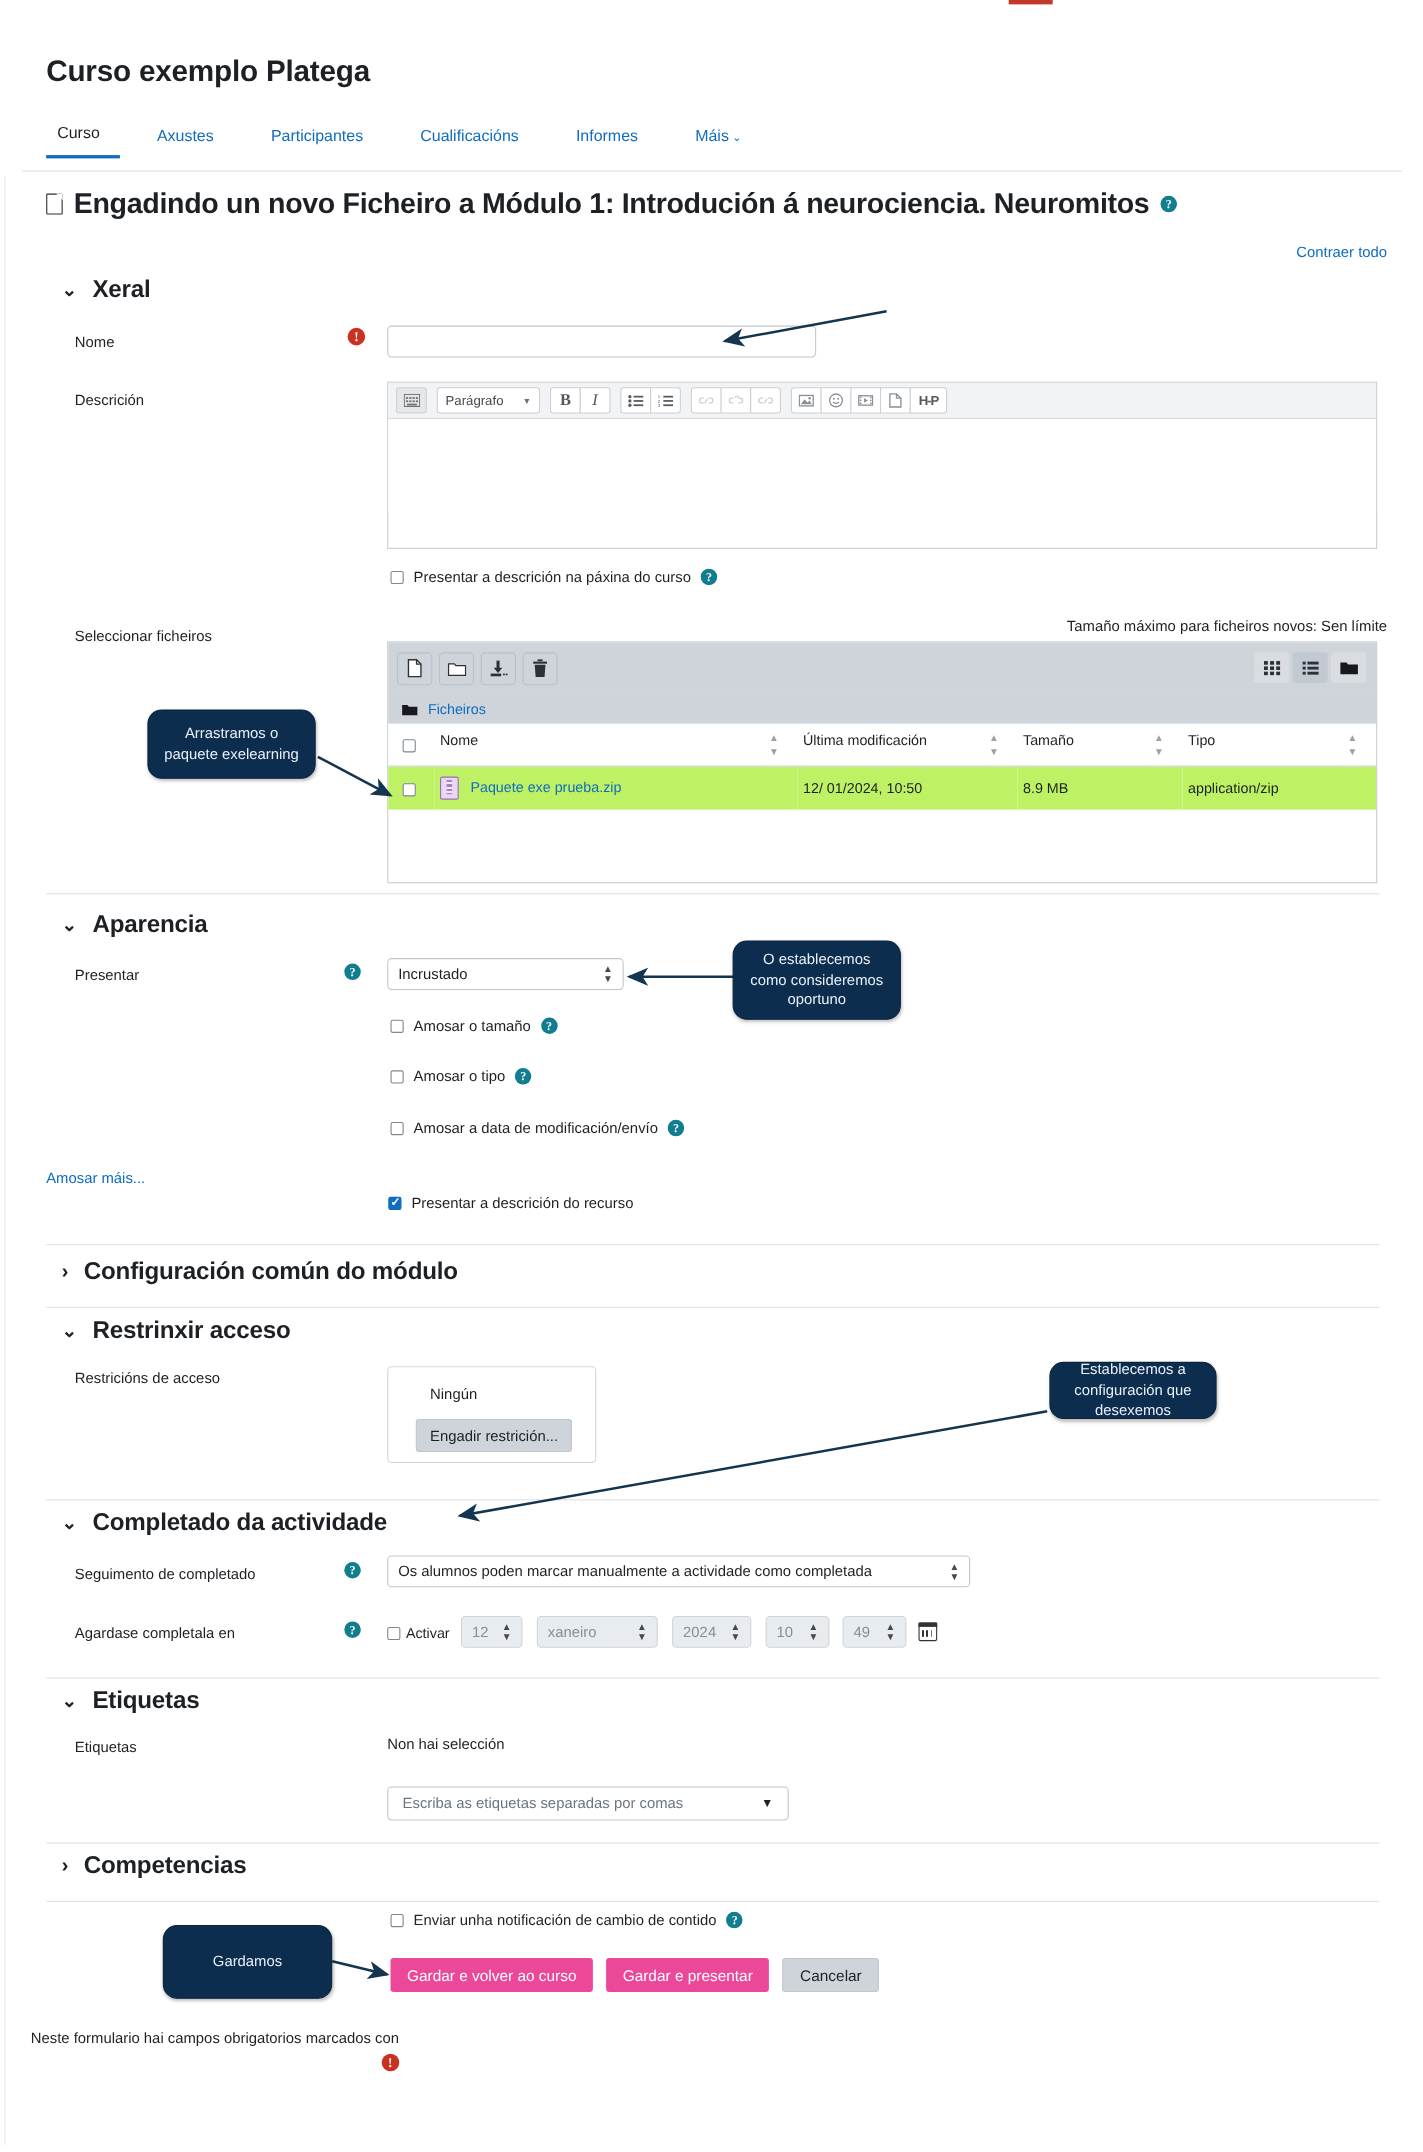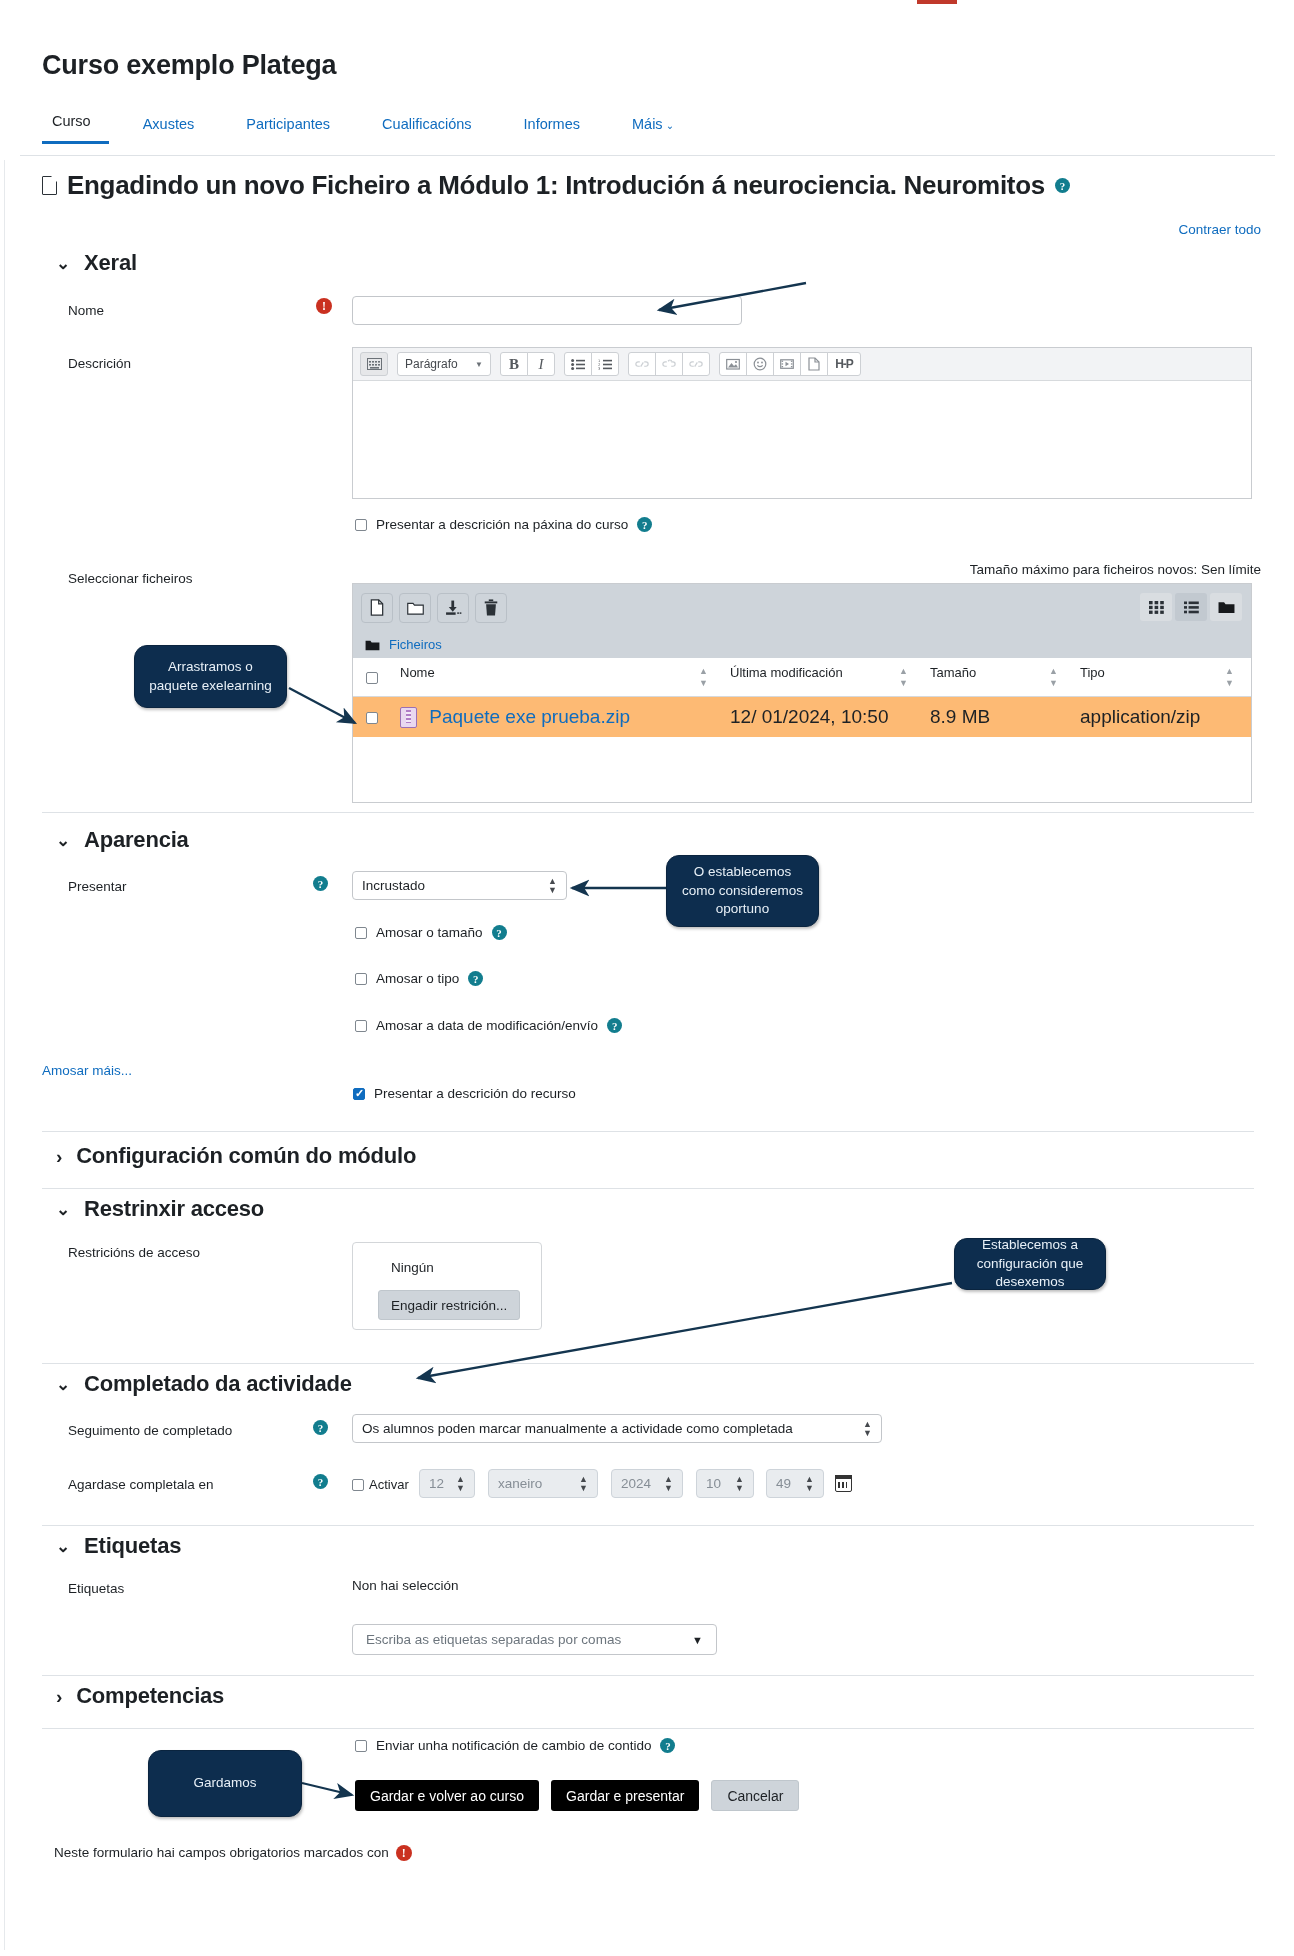--- a/index.html
+++ b/index.html
@@ -187,21 +187,21 @@
   .fm-breadcrumb {
     height:27px; background:#ced4da; display:flex; align-items:center;
     padding:0 12px; gap:9px; font-size:13px; color:#0f6cbf;
   }
   .fm-table { width:100%; border-collapse:collapse; }
   .fm-table th {
     font-size:13px; font-weight:normal; color:#1d2125; text-align:left;
     padding:7px 5px; border-bottom:1px solid #d6d9dc; background:#fff;
   }
   .fm-table td {
-    font-size:19px; color:#1d2125; padding:9px 5px; background:#fdba74;
+    font-size:13px; color:#1d2125; padding:9px 5px; background:#bef264;
   }
   .sort-arrows { float:right; color:#9aa0a6; font-size:9px; line-height:12px;
     margin-right:12px; }
   .zip-icon {
     display:inline-block; width:17px; height:21px; background:#e9d8f0;
     border:1px solid #9b6fb5; border-radius:2px; position:relative;
     vertical-align:middle; margin-right:7px;
   }
   .zip-icon:before{
     content:""; position:absolute; left:5px; top:2px; width:5px; height:13px;
@@ -242,36 +242,36 @@
     position:absolute; left:352px; top:1578px; font-size:13.5px; color:#1d2125;
   }
   .tag-input {
     position:absolute; left:352px; top:1624px; width:365px; height:31px;
     border:1px solid #c3c6ca; border-radius:4px; background:#fff;
     display:flex; align-items:center; justify-content:space-between;
     padding:0 13px; font-size:13.5px; color:#6c757d;
   }
 
   .btn-blue {
-    height:31px; padding:0 15px; background:#000000; color:#fff;
+    height:31px; padding:0 15px; background:#ec4899; color:#fff;
     border:none; border-radius:3px; font-size:14px; cursor:pointer;
     font-family:"Liberation Sans", sans-serif; display:flex;
     align-items:center;
   }
   .btn-cancel {
     height:31px; padding:0 15px; background:#ced4da; color:#1d2125;
     border:1px solid #bfc6cc; border-radius:3px; font-size:14px;
     cursor:pointer; font-family:"Liberation Sans", sans-serif;
     display:flex; align-items:center;
   }
   .btn-row { position:absolute; left:355px; top:1780px; display:flex; gap:12px; }
 
   .footnote {
-    position:absolute; left:54px; top:1845px; font-size:13.5px; color:#1d2125;
-    display:flex; align-items:flex-start; gap:7px;
+    position:absolute; left:28px; top:1845px; font-size:13.5px; color:#1d2125;
+    display:flex; align-items:flex-end; gap:7px;flex-direction:column;
   }
 
   
   .callout {
     position:absolute; background:#0d2d4e; color:#e8f0f7; border-radius:13px;
     font-size:13.5px; text-align:center; display:flex; align-items:center;
     justify-content:center; padding:9px 14px; line-height:1.4;
     box-shadow:1px 2px 3px rgba(0,0,0,.25); border:1px solid #0a243f;
   }
   .arrow-svg { position:absolute; left:0; top:0; pointer-events:none; }

